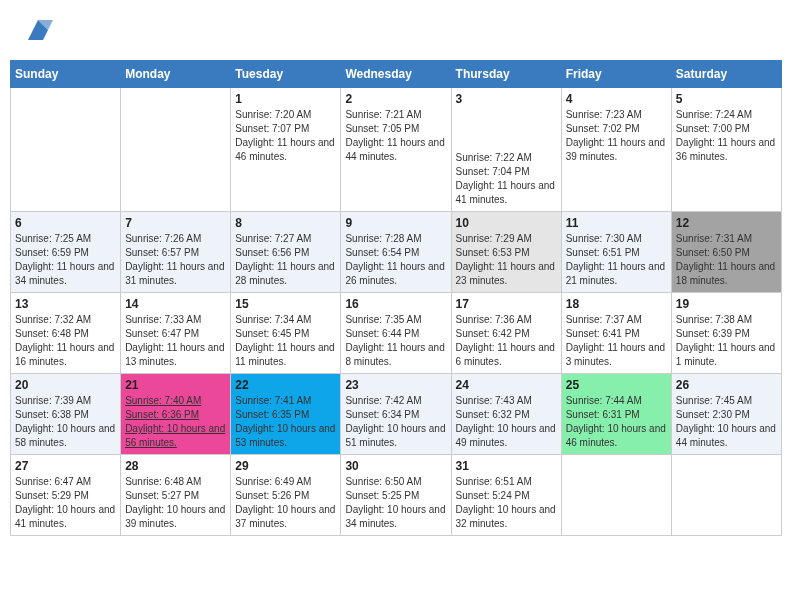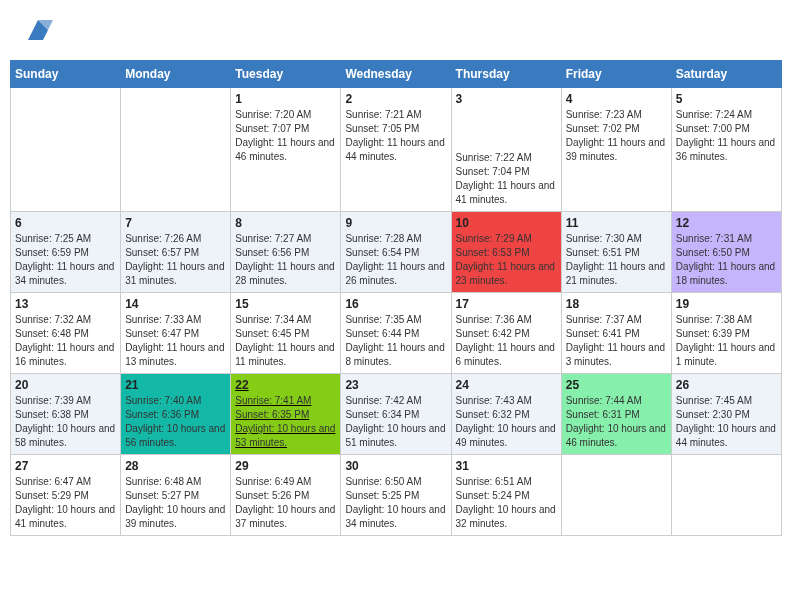--- a/index.html
+++ b/index.html
@@ -182,33 +182,33 @@
           <div class="day-info" style="white-space: pre-line;">Sunrise: 7:27 AM
 Sunset: 6:56 PM
 Daylight: 11 hours and 28 minutes.</div>
         </td>
         <td style="background-color: rgb(238, 243, 250);">
           <div class="day-num">9</div>
           <div class="day-info" style="white-space: pre-line;">Sunrise: 7:28 AM
 Sunset: 6:54 PM
 Daylight: 11 hours and 26 minutes.</div>
         </td>
-        <td style="background-color: #ef4444;">
+        <td style="background-color: #e5e5e5;">
           <div class="day-num">10</div>
           <div class="day-info" style="white-space: pre-line;">Sunrise: 7:29 AM
 Sunset: 6:53 PM
 Daylight: 11 hours and 23 minutes.</div>
         </td>
         <td style="background-color: rgb(238, 243, 250);">
           <div class="day-num">11</div>
           <div class="day-info" style="white-space: pre-line;">Sunrise: 7:30 AM
 Sunset: 6:51 PM
 Daylight: 11 hours and 21 minutes.</div>
         </td>
-        <td style="background-color: #c4b5fd;">
+        <td style="background-color: #a3a3a3;">
           <div class="day-num">12</div>
           <div class="day-info" style="white-space: pre-line;">Sunrise: 7:31 AM
 Sunset: 6:50 PM
 Daylight: 11 hours and 18 minutes.</div>
         </td>
       </tr>
       <tr>
         <td style="background-color: rgb(255, 255, 255);">
           <div class="day-num">13</div>
           <div class="day-info" style="white-space: pre-line;">Sunrise: 7:32 AM
@@ -252,27 +252,27 @@
 Daylight: 11 hours and 1 minute.</div>
         </td>
       </tr>
       <tr>
         <td style="background-color: rgb(238, 243, 250);">
           <div class="day-num">20</div>
           <div class="day-info" style="white-space: pre-line;">Sunrise: 7:39 AM
 Sunset: 6:38 PM
 Daylight: 10 hours and 58 minutes.</div>
         </td>
-        <td style="background-color: #14b8a6;">
+        <td style="background-color: #ec4899;">
           <div class="day-num">21</div>
-          <div class="day-info" style="white-space: pre-line;">Sunrise: 7:40 AM
+          <div class="day-info" style="white-space: pre-line; text-decoration: underline;">Sunrise: 7:40 AM
 Sunset: 6:36 PM
 Daylight: 10 hours and 56 minutes.</div>
         </td>
-        <td style="background-color: #84cc16; text-decoration: underline;">
+        <td style="background-color: #0ea5e9;">
           <div class="day-num">22</div>
           <div class="day-info" style="white-space: pre-line;">Sunrise: 7:41 AM
 Sunset: 6:35 PM
 Daylight: 10 hours and 53 minutes.</div>
         </td>
         <td style="background-color: rgb(238, 243, 250);">
           <div class="day-num">23</div>
           <div class="day-info" style="white-space: pre-line;">Sunrise: 7:42 AM
 Sunset: 6:34 PM
 Daylight: 10 hours and 51 minutes.</div>

